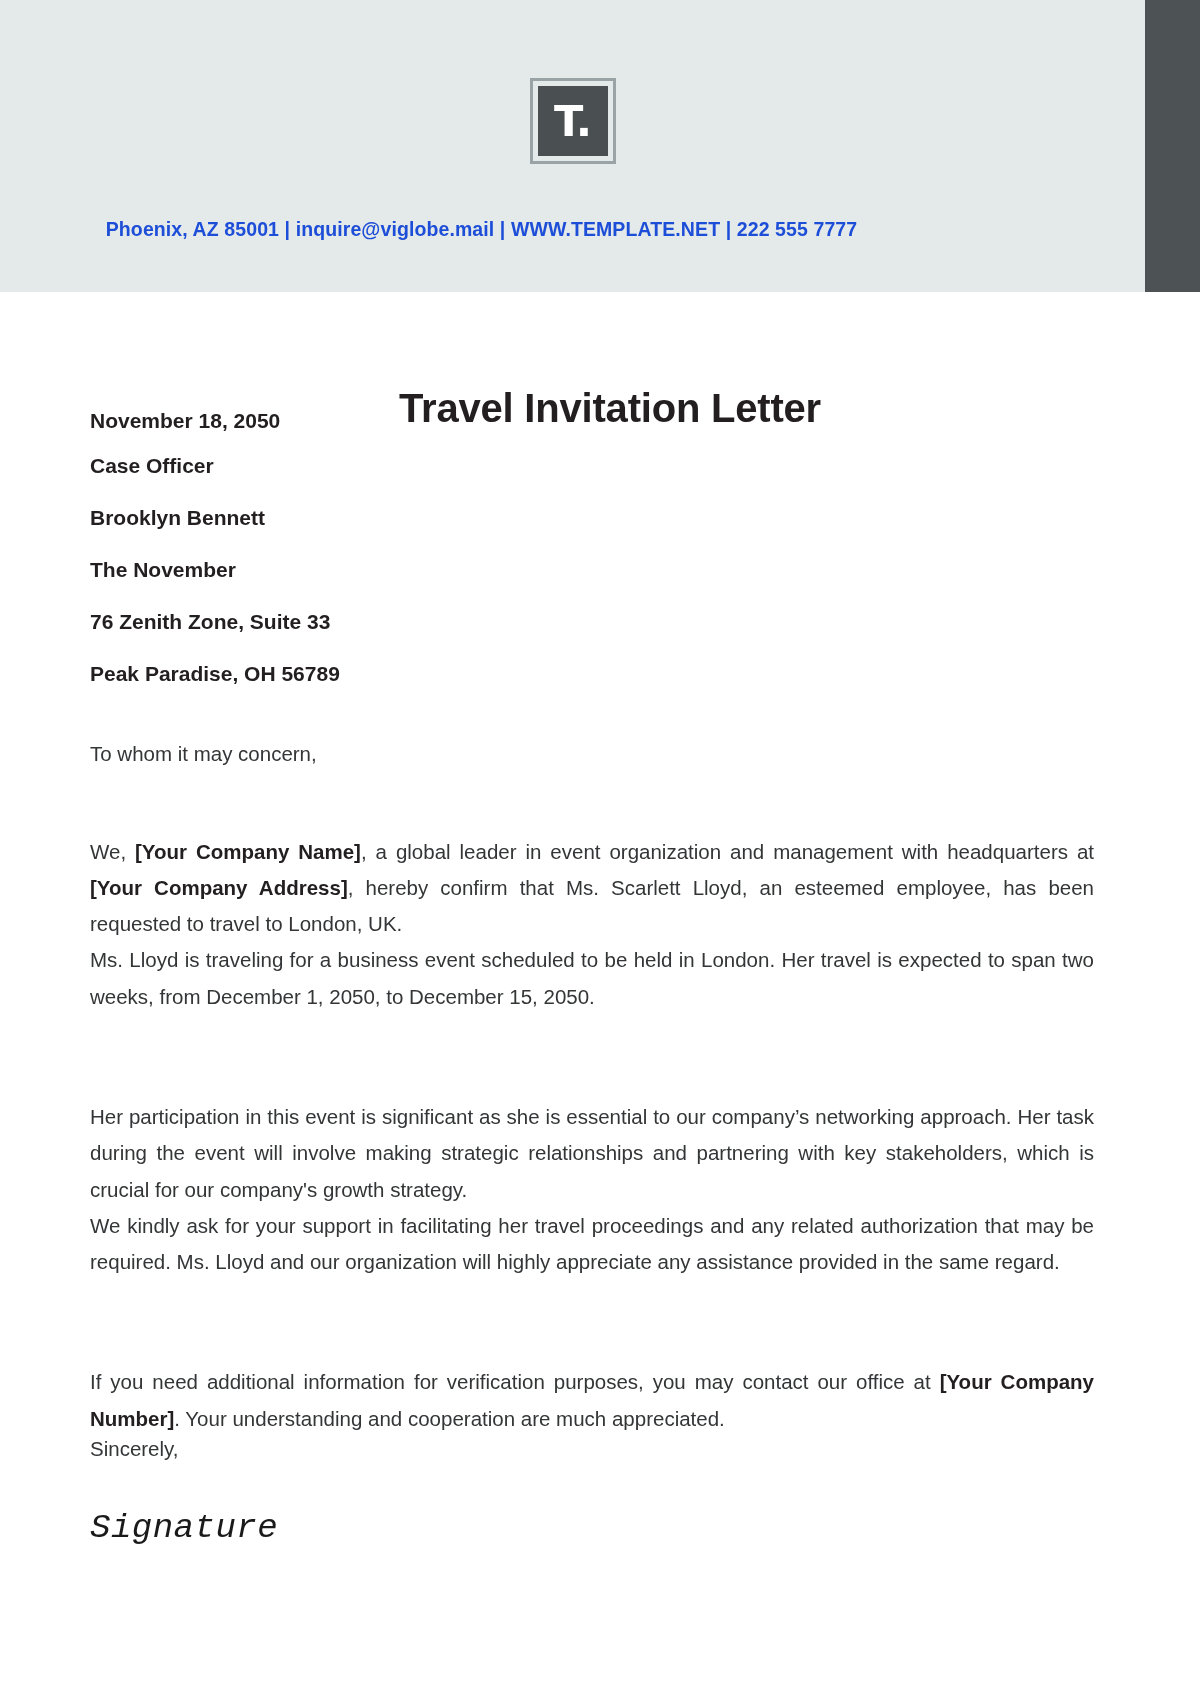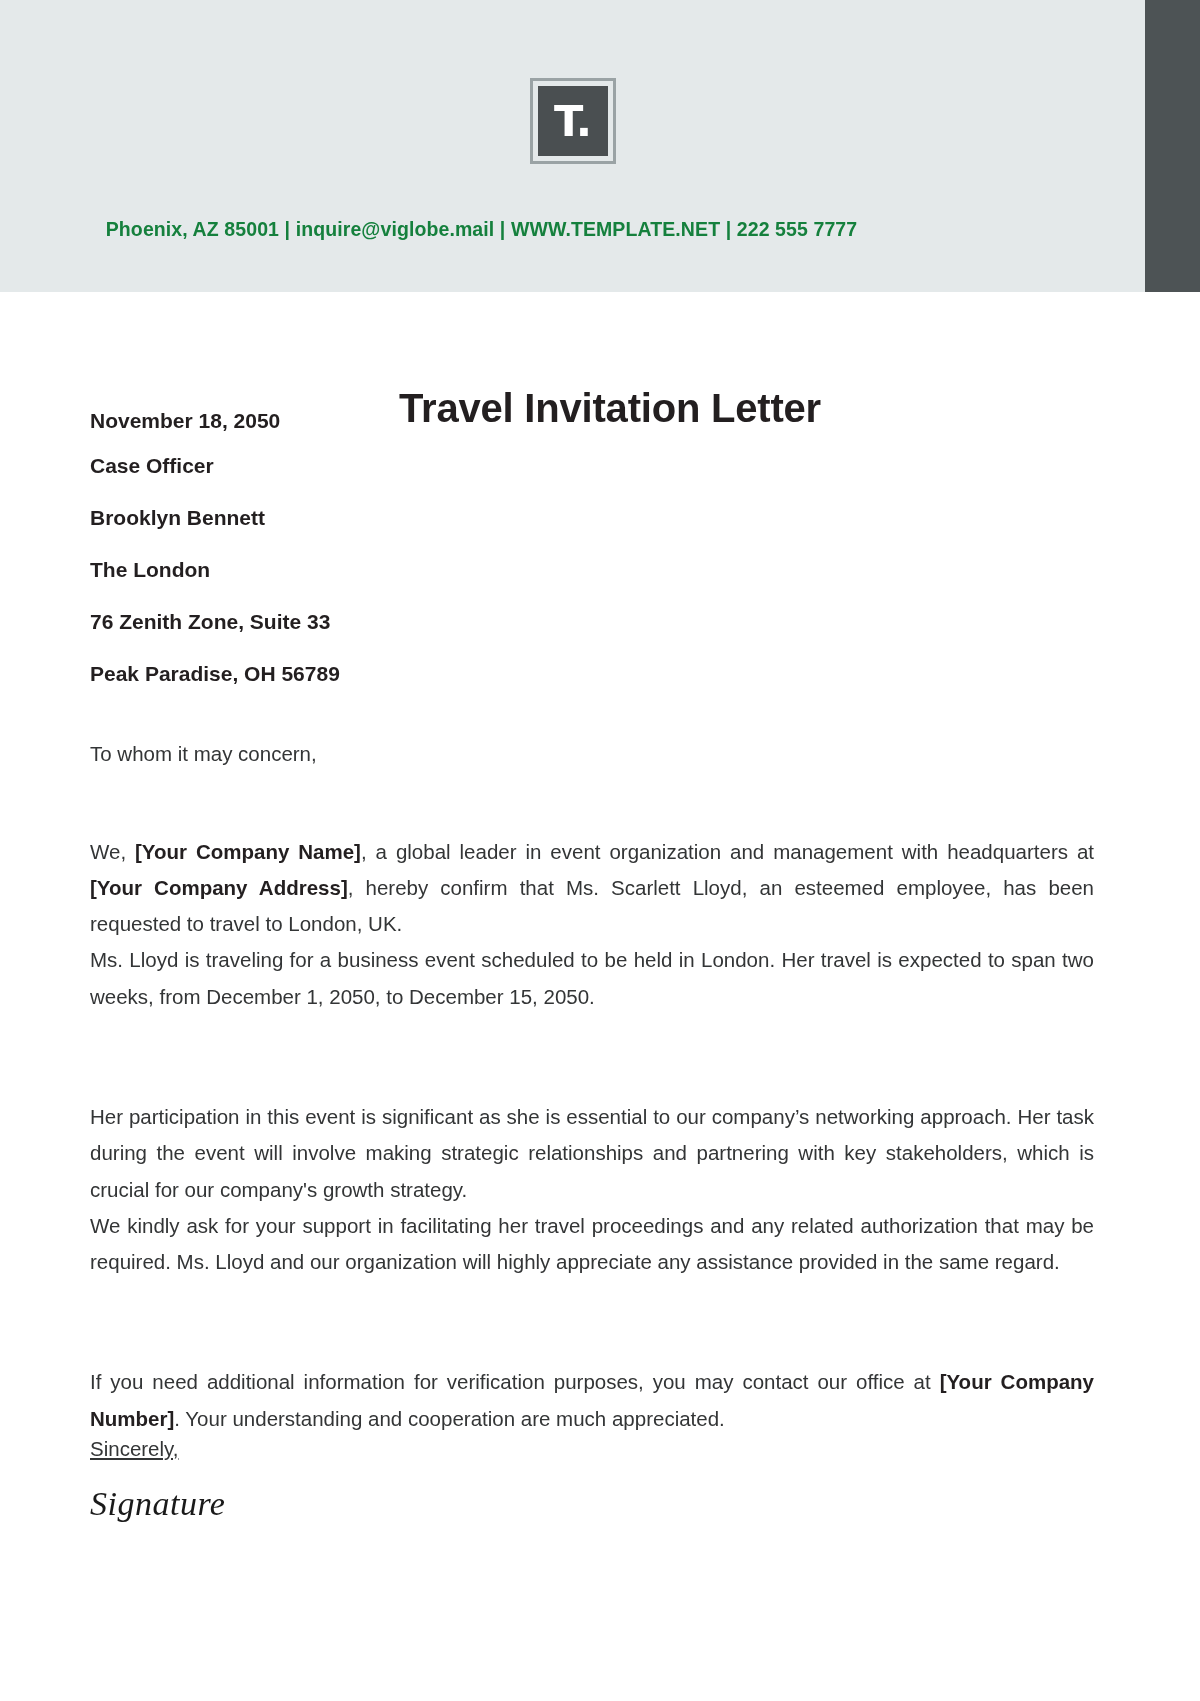--- a/index.html
+++ b/index.html
@@ -68,21 +68,21 @@
     box-sizing: border-box;
   }
   .contact-line {
     position: absolute;
     top: 218px;
     left: 0;
     width: 963px;
     text-align: center;
     font-size: 19.5px;
     font-weight: bold;
-    color: #15803d;
+    color: #1d4ed8;
     letter-spacing: .1px;
   }
 
   
   .letter {
     position: absolute;
     top: 292px;
     left: 0;
     width: 1200px;
     padding: 0;
@@ -133,26 +133,25 @@
     margin: 0;
   }
   p.gap-top { margin-top: 68px; }
   p.gap-top-lg { margin-top: 84px; }
   .body-text b { color: #231f20; font-weight: bold; }
 
   .sincerely {
     font-size: 20.5px;
     color: #333536;
     margin: 0;
-    text-decoration: underline;
   }
 
   .signature {
-    margin-top: 24px;
-    font-family: Liberation Serif, serif;
+    margin-top: 48px;
+    font-family: Liberation Mono, monospace;
     font-style: italic;
     font-size: 34px;
     color: #1a1a1a;
     letter-spacing: .5px;
   }
 </style>
 </head>
 <body>
 
 <div class="page">
@@ -170,21 +169,21 @@
   <div class="letter">
 
     <h1 class="doc-title">Travel Invitation Letter</h1>
 
     <div class="content">
 
       <div class="addr-block">
         <div class="addr-line first">November 18, 2050</div>
         <div class="addr-line">Case Officer</div>
         <div class="addr-line">Brooklyn Bennett</div>
-        <div class="addr-line">The London</div>
+        <div class="addr-line">The November</div>
         <div class="addr-line">76 Zenith Zone, Suite 33</div>
         <div class="addr-line">Peak Paradise, OH 56789</div>
       </div>
 
       <p class="salutation">To whom it may concern,</p>
 
       <p class="body-text gap-top"><span>We,</span> <b>[Your Company Name]</b><span>, a global leader in event organization and management with headquarters at</span> <b>[Your Company Address]</b><span>, hereby confirm that Ms. Scarlett Lloyd, an esteemed employee, has been requested to travel to London, UK.</span></p>
 
       <p class="body-text">Ms. Lloyd is traveling for a business event scheduled to be held in London. Her travel is expected to span two weeks, from December 1, 2050, to December 15, 2050.</p>
 

